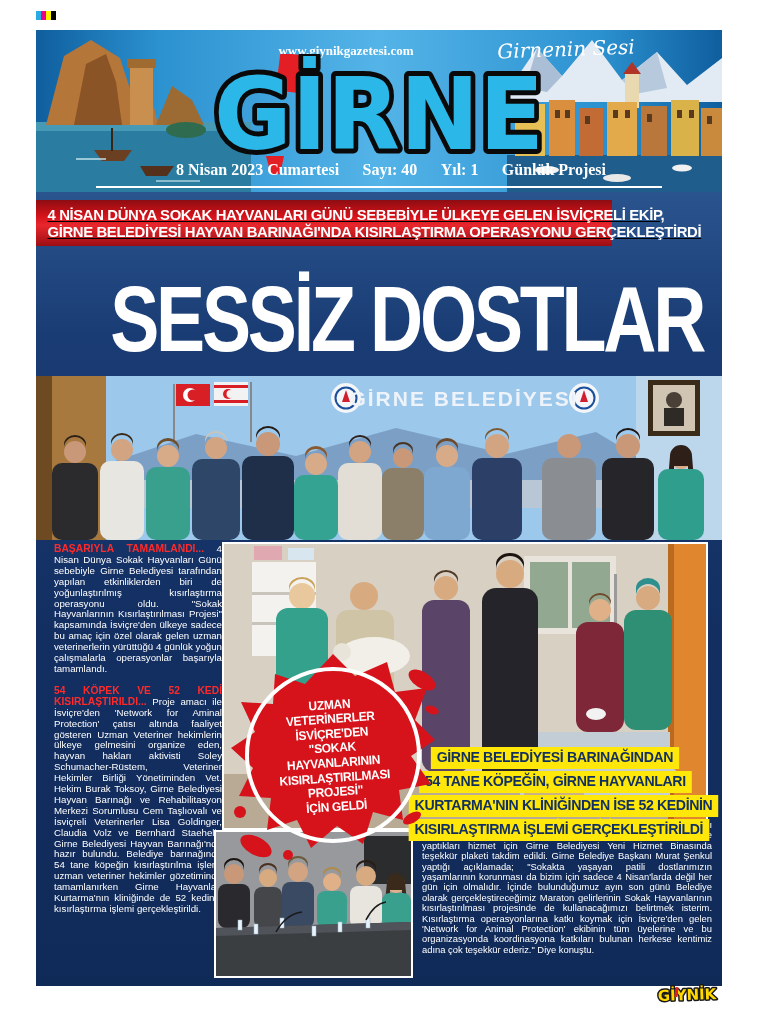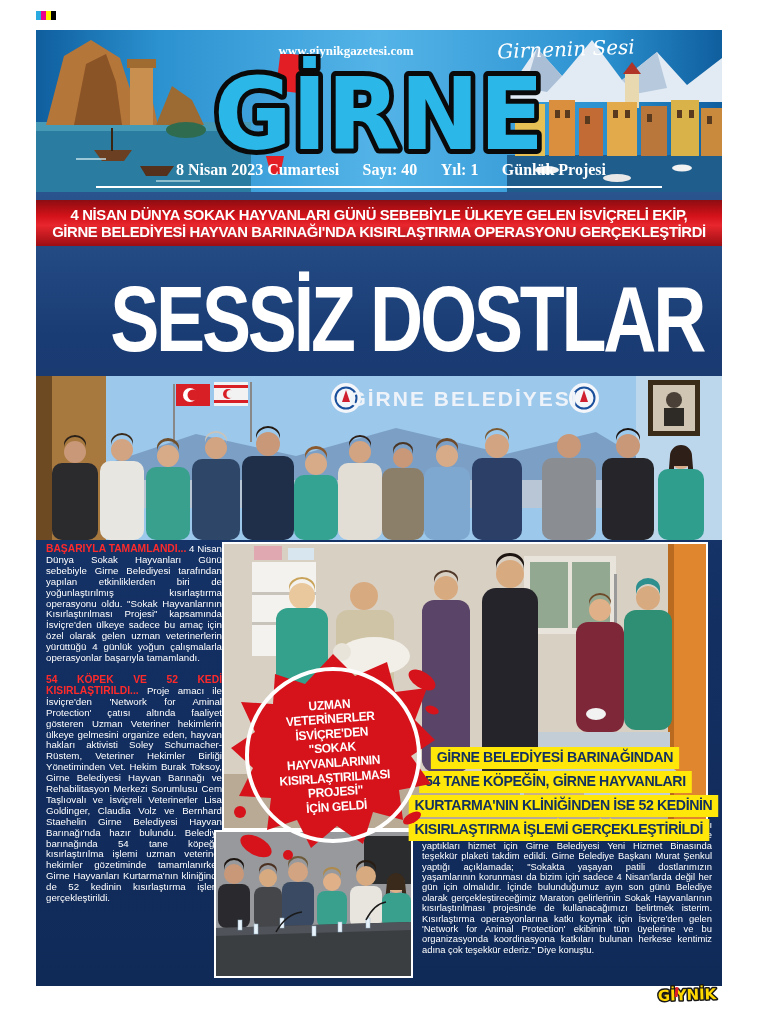--- a/index.html
+++ b/index.html
@@ -19,40 +19,40 @@
     color:#fff;font-family:"Liberation Serif",serif;font-weight:bold;font-size:13px;}
   .mast-tagline{position:absolute;left:425px;top:7px;width:210px;text-align:center;color:#fff;
     font-family:"DejaVu Serif",serif;font-style:italic;font-size:20px;transform:rotate(-2deg);}
   .logo-svg{position:absolute;left:170px;top:24px;}
   .dateline{position:absolute;left:140px;bottom:13px;width:430px;display:flex;justify-content:space-between;
     color:#fff;font-family:"Liberation Serif",serif;font-weight:bold;font-size:16px;}
   .mast-rule{position:absolute;left:60px;right:60px;bottom:4px;height:2.5px;background:#fff;}
   
   .main-panel{position:absolute;left:36px;top:192px;width:686px;height:794px;overflow:hidden;
     background:linear-gradient(180deg,#2a548e 0%,#1a3c74 18%,#132f62 55%,#102a58 100%);}
-  .top-banner{position:absolute;left:0;top:8px;width:686px;height:46px;
+  .top-banner{position:absolute;left:0;top:8px;width:576px;height:46px;
     background:linear-gradient(180deg,#8c0d12 0%,#d41219 35%,#e8262d 55%,#9c0e13 100%);
-    display:flex;flex-direction:column;justify-content:center;}
+    display:flex;flex-direction:column;justify-content:center;text-decoration:underline;}
   .banner-line{color:#fff;font-weight:bold;font-size:15.5px;line-height:17px;text-align:center;
     letter-spacing:-0.4px;transform:scaleX(.96);white-space:nowrap;}
   .headline-main{position:absolute;left:0;top:52px;width:686px;height:88px;text-align:center;margin-top:32px;}
   .headline-main span{display:inline-block;color:#fff;font-weight:bold;font-size:92px;line-height:86px;
     letter-spacing:-4px;transform:scaleX(.8);white-space:nowrap;}
   .headline-sub{position:absolute;left:0;top:138px;width:686px;height:50px;text-align:center;}
   .headline-sub span{display:inline-block;color:#ffe70a;font-weight:bold;font-size:47px;line-height:48px;
     letter-spacing:-2px;transform:scaleX(.9);white-space:nowrap;}
   .photo{position:absolute;overflow:hidden;}
   .photo svg{display:block;}
   .group-photo{left:0;top:184px;width:690px;height:164px;}
   .op-photo{left:186px;top:350px;width:482px;height:284px;border:2px solid #fff;}
   .meet-photo{left:178px;top:638px;width:195px;height:144px;border:2px solid #fff;}
   
   .left-col{position:absolute;left:10px;top:352px;width:176px;color:#fff;
     font-size:9.7px;line-height:10.9px;text-align:justify;}
-  .left-col p{margin:0 0 11px 0;}
+  .left-col p{margin:0 0 11px 8px;}
   .lead-red{color:#ff2a2a;font-weight:bold;font-size:10.3px;}
   .bottom-article{position:absolute;left:386px;top:628px;width:290px;color:#fff;
     font-size:9.4px;line-height:10.4px;text-align:justify;}
   .lead-yellow{color:#ffdf00;font-weight:bold;font-size:10.2px;}
   
   .badge{position:absolute;left:190px;top:456px;width:214px;height:214px;z-index:5;}
   .badge svg{position:absolute;left:0;top:0;}
   .badge-text{position:absolute;left:16px;top:20px;width:182px;height:176px;display:flex;
     flex-direction:column;align-items:center;justify-content:center;transform:rotate(-4deg);}
   .badge-text span{color:#fff;font-weight:bold;font-size:12.6px;line-height:14.6px;

